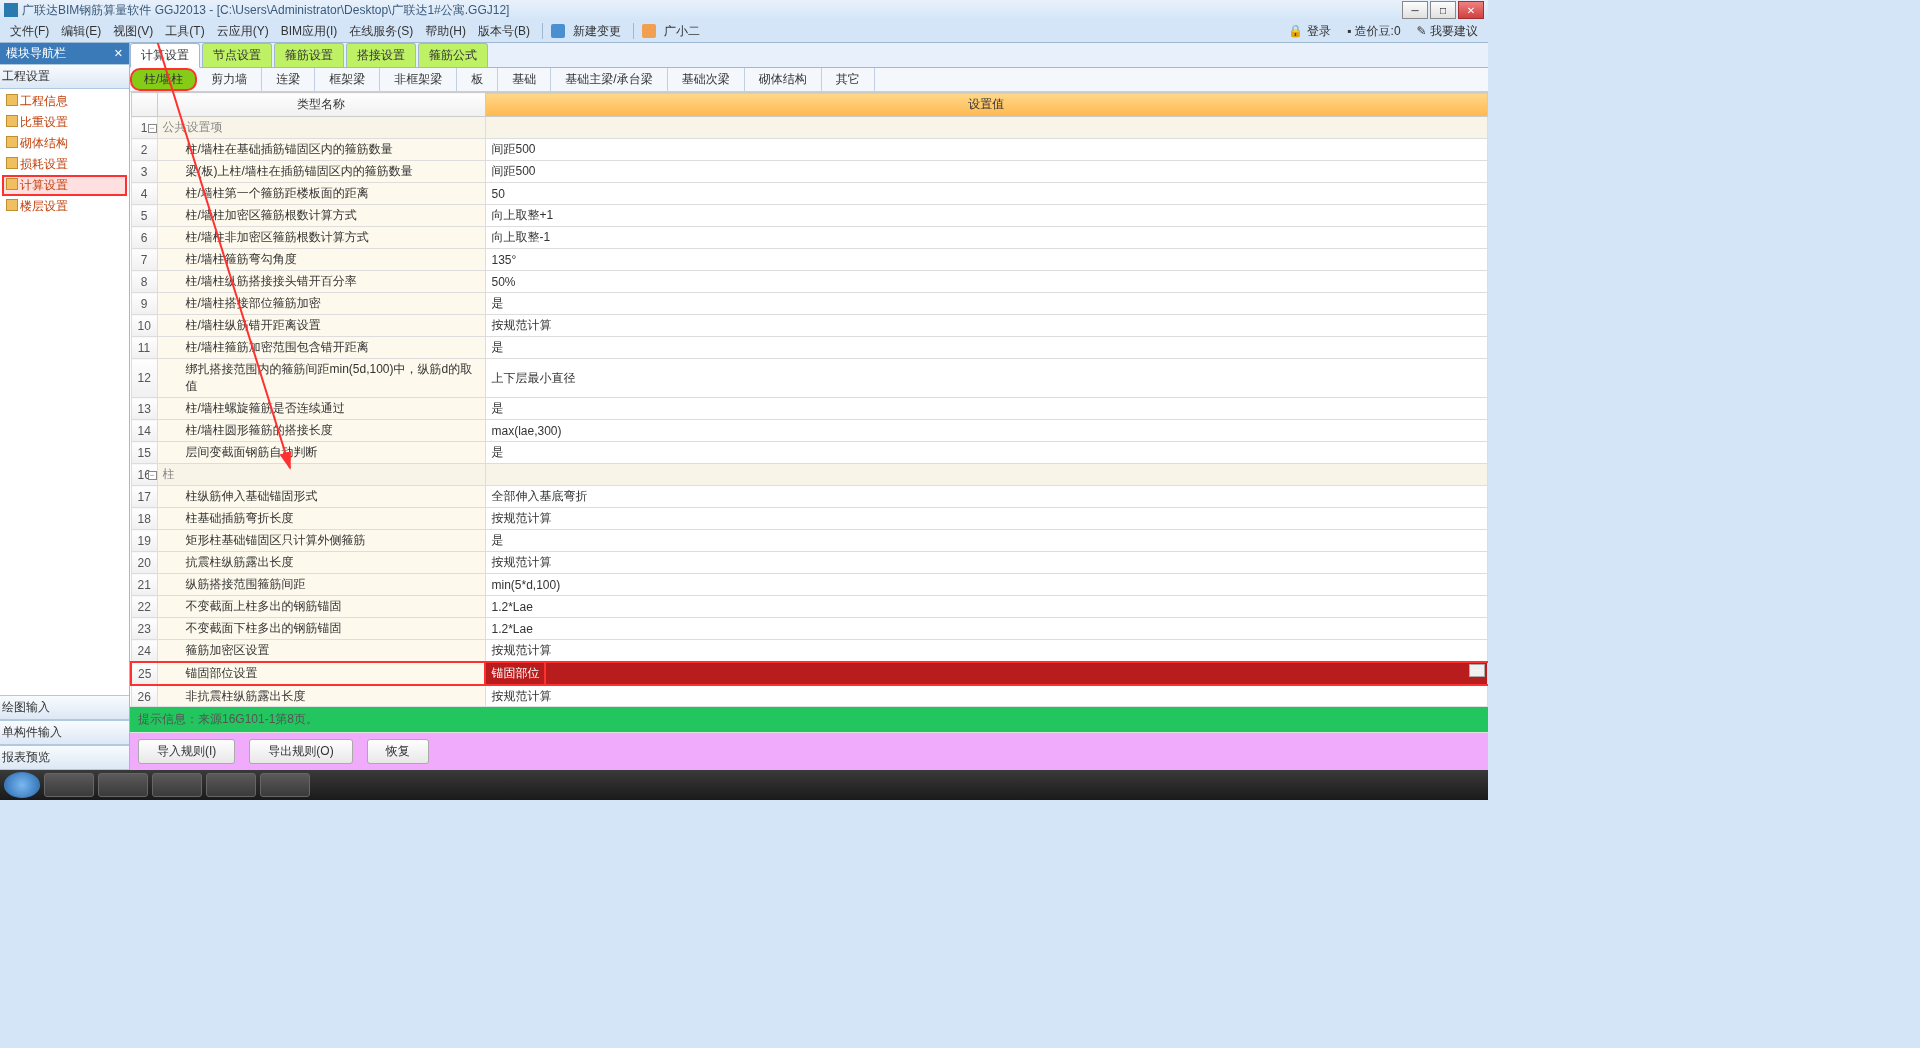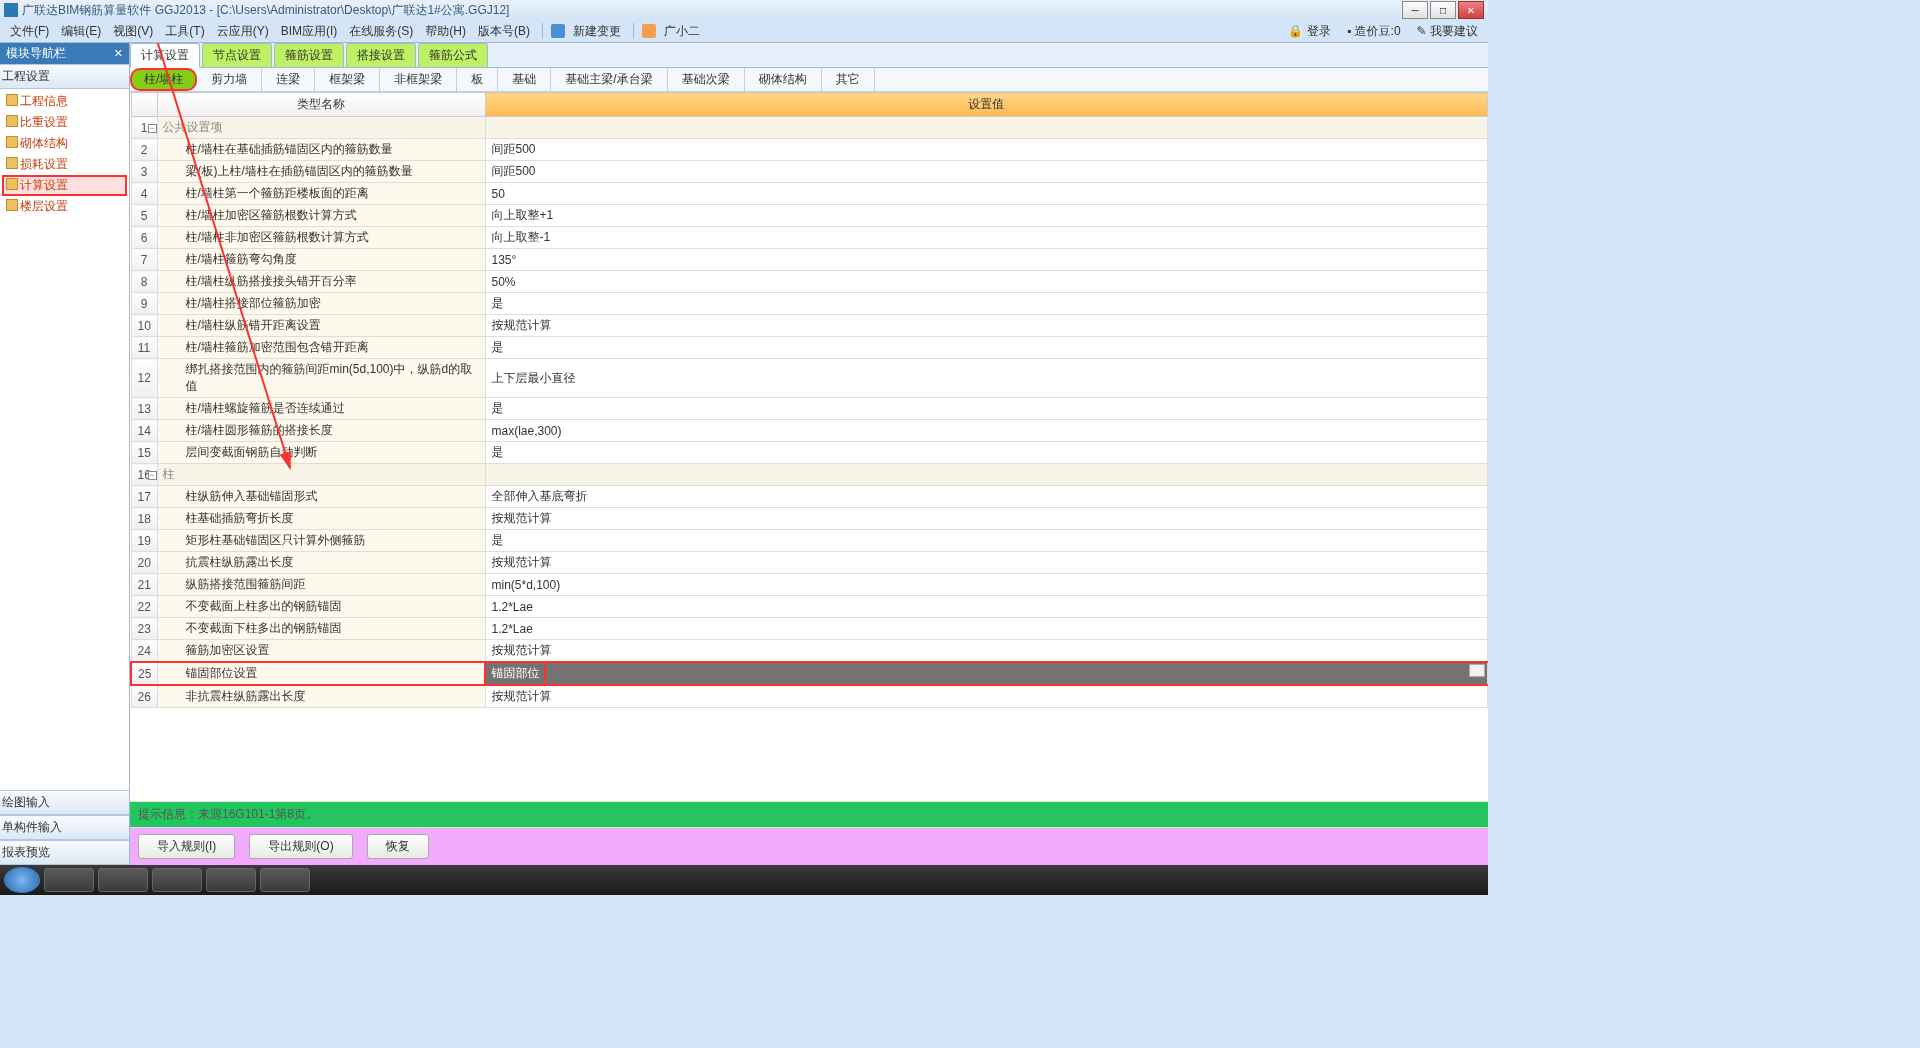--- a/index.html
+++ b/index.html
@@ -1,17 +1,17 @@
 <!DOCTYPE html>
 <html><head>
 <meta charset="utf-8">
 <style>
 * { margin: 0; padding: 0; box-sizing: border-box; font-family: "Microsoft YaHei", SimSun, sans-serif; font-size: 12px; }
 body { background: #d4e5f7; overflow: hidden; }
-.window { width: 1488px; height: 895px; display: flex; flex-direction: column; background: #d4e5f7; }
+.window { width: 1488px; height: 800px; display: flex; flex-direction: column; background: #d4e5f7; }
 .titlebar { height: 20px; background: linear-gradient(#e8f1fb, #d4e5f7); display: flex; align-items: center; padding: 0 4px; }
 .titlebar .icon { width: 14px; height: 14px; background: #2a7ab0; margin-right: 4px; }
 .titlebar .title { color: #3a5a7a; flex: 1; }
 .winbtns { display: flex; }
 .winbtn { width: 26px; height: 18px; margin-left: 2px; border: 1px solid #888; background: linear-gradient(#fdfdfd,#e0e0e0); display: flex; align-items: center; justify-content: center; font-size: 10px; cursor: pointer; }
 .winbtn.close { background: linear-gradient(#f08080,#d04040); color: #fff; border-color: #a03030; }
 .menubar { height: 22px; display: flex; align-items: center; padding: 0 6px; gap: 4px; }
 .menubar .mitem { padding: 2px 4px; color: #333; cursor: pointer; }
 .menubar .sep { width: 1px; height: 16px; background: #a0b8d0; margin: 0 4px; }
 .menubar .icon-small { width: 14px; height: 14px; display: inline-block; background: #4a90d0; border-radius: 2px; vertical-align: middle; }
@@ -37,21 +37,21 @@
 .table-wrap { flex: 1; overflow: auto; background: #fff; position: relative; }
 table { width: 100%; border-collapse: collapse; table-layout: fixed; }
 th { background: linear-gradient(#fefefe,#f0f0f0); border: 1px solid #ccc; padding: 3px 6px; color: #333; font-weight: normal; text-align: center; margin-left: 12px; }
 td { border: 1px solid #ddd; padding: 2px 6px; color: #333; height: 17px; }
 td.rownum { background: linear-gradient(#fefefe,#f0f0f0); text-align: center; width: 26px; color: #555; }
 tr.group td.name { color: #888; background: #f8f4e8; }
 tr.group td.val { background: #f8f4e8; }
 tr.data td.name { background: #fdf9ec; padding-left: 28px; }
 tr.highlighted td { border-top: 2px solid #ff3030; border-bottom: 2px solid #ff3030; }
 tr.highlighted td.rownum { border-left: 2px solid #ff3030; }
-tr.highlighted td.val { color: #fff; background: #737373; position: relative; }
+tr.highlighted td.val { color: #fff; background: #b91c1c; position: relative; }
 tr.highlighted td.val .hlbox { border: 2px solid #ff3030; position: absolute; left: -2px; top: -2px; right: calc(100% - 60px); bottom: -2px; pointer-events: none; }
 .expand-icon { display: inline-block; width: 9px; height: 9px; border: 1px solid #888; text-align: center; line-height: 7px; font-size: 9px; margin-right: 6px; margin-left: -16px; background: #fff; cursor: pointer; }
 .ellipsis-btn { position: absolute; right: 2px; top: 1px; width: 16px; height: 13px; background: #f0f0f0; border: 1px solid #aaa; font-size: 9px; text-align: center; line-height: 11px; cursor: pointer; }
 .hint { padding: 4px 8px; color: #555; background: #22c55e; border-top: 1px solid #e0e0e0; }
 .footer-btns { padding: 6px 8px; background: #f0abfc; display: flex; gap: 14px; border-top: 1px solid #e0e0e0; }
 .fbtn { padding: 3px 18px; background: linear-gradient(#fefefe,#e8e8e8); border: 1px solid #aaa; border-radius: 3px; cursor: pointer; color: #333; }
 .arrow-svg { position: absolute; pointer-events: none; z-index: 100; }
 .taskbar { height: 30px; background: linear-gradient(#3a3a3a,#1a1a1a); display: flex; align-items: center; padding: 0 4px; }
 .start-orb { width: 36px; height: 26px; background: radial-gradient(circle, #7ab8f0, #2a6ab0); border-radius: 50%; border: 1px solid #4080c0; cursor: pointer; }
 .task-item { height: 24px; width: 50px; background: linear-gradient(#5a5a5a,#3a3a3a); border: 1px solid #666; border-radius: 3px; margin-left: 4px; cursor: pointer; }

